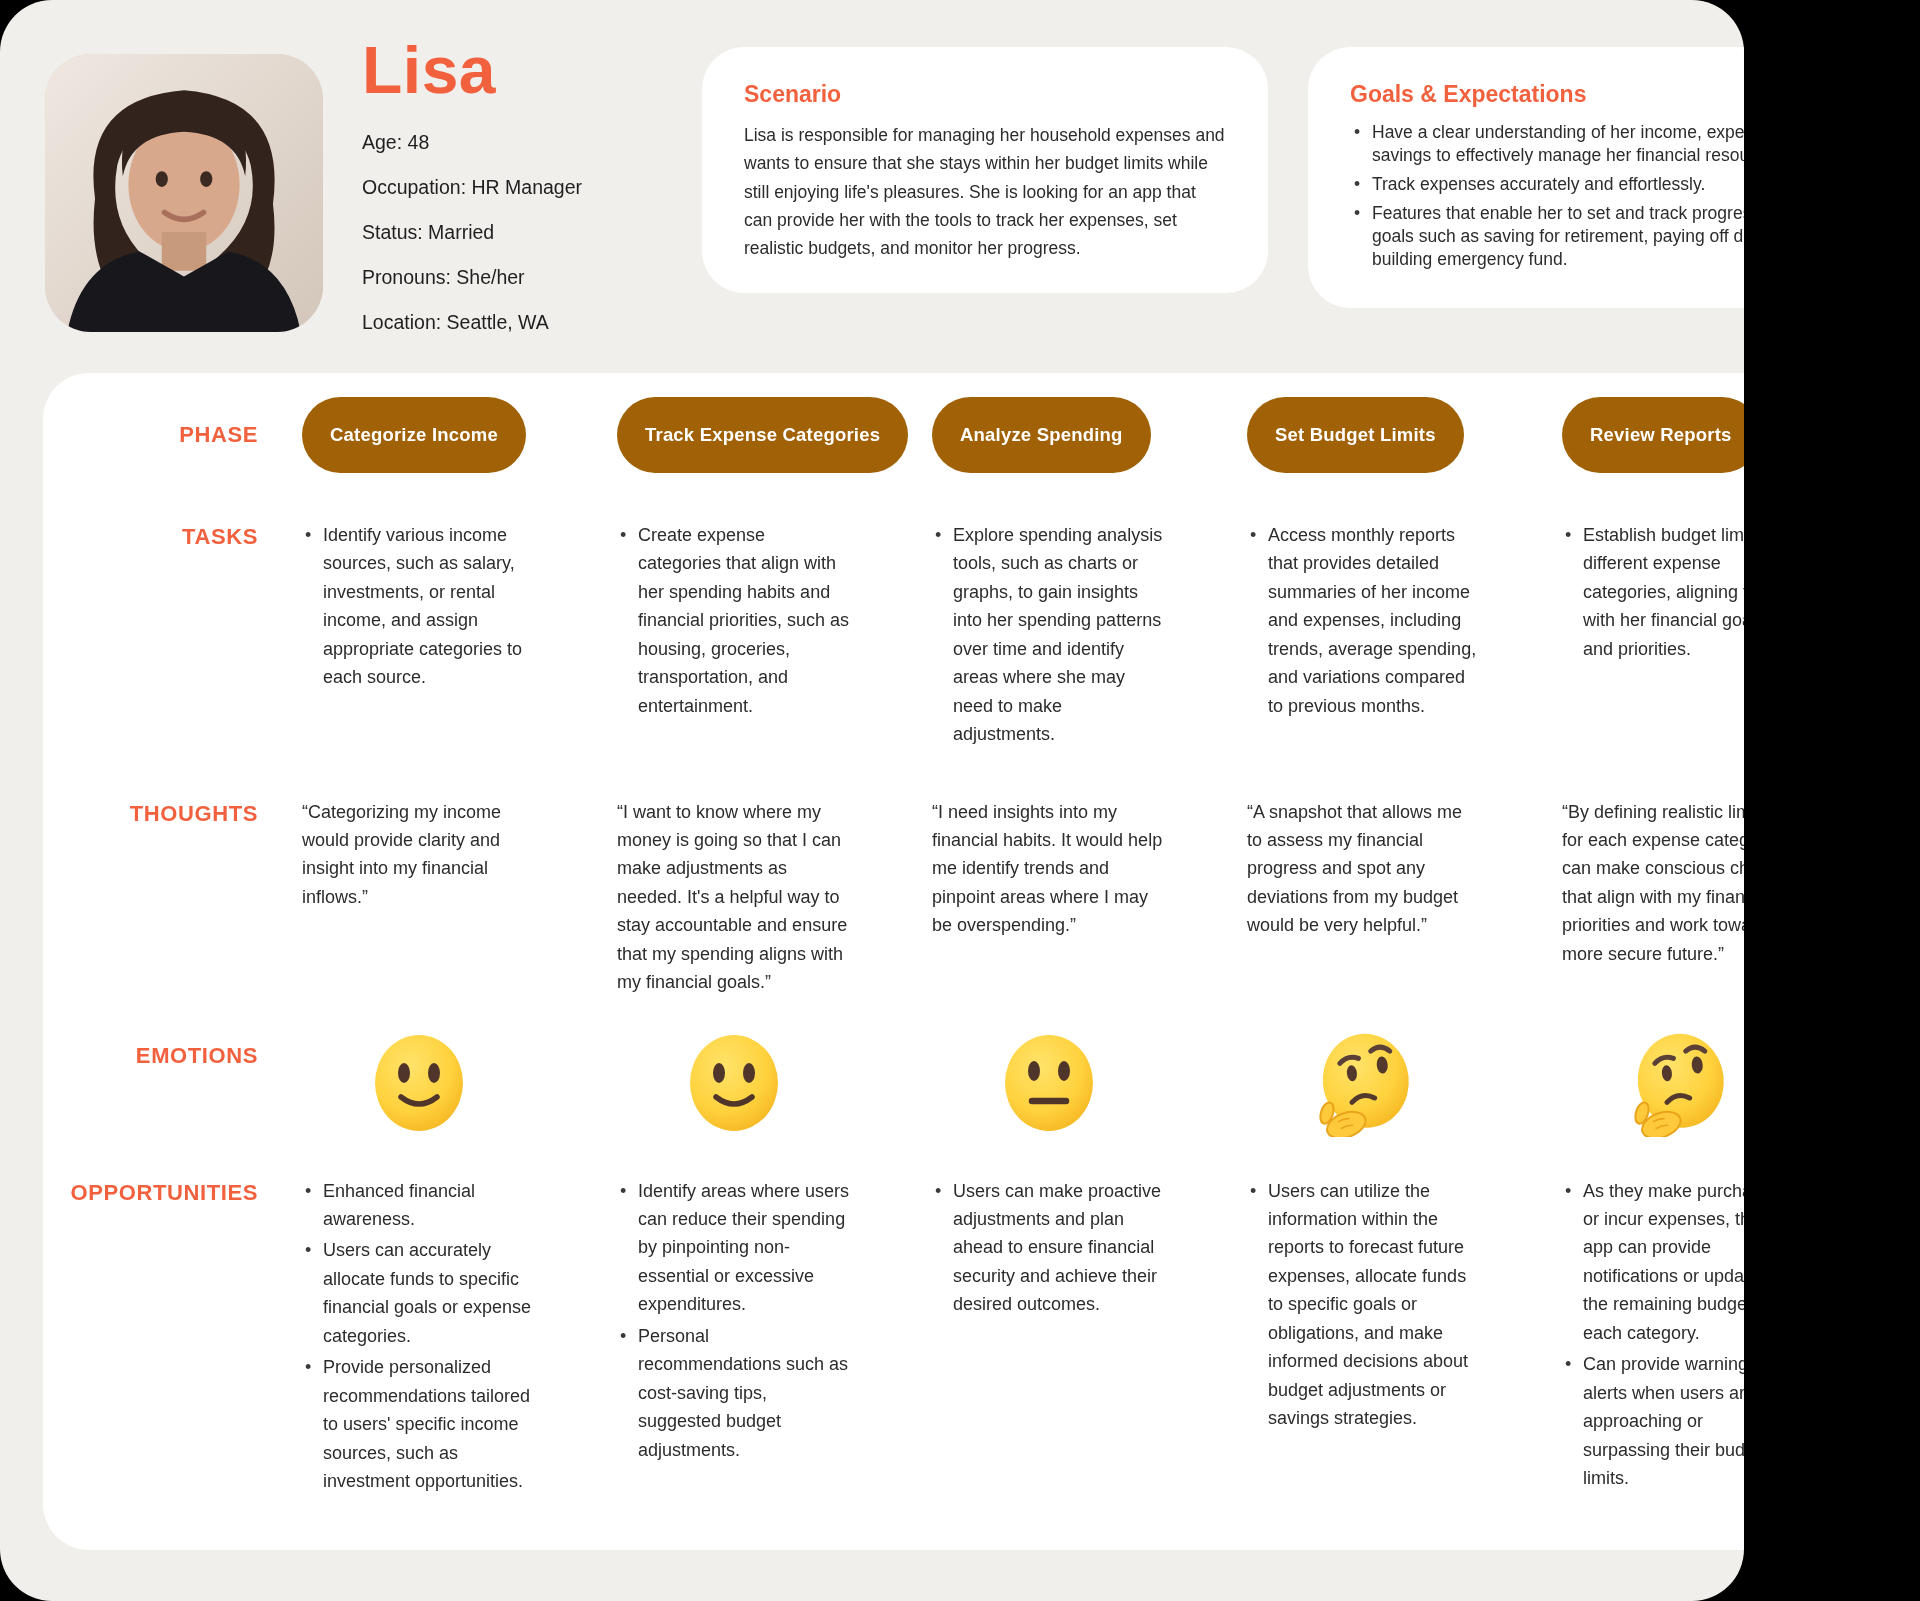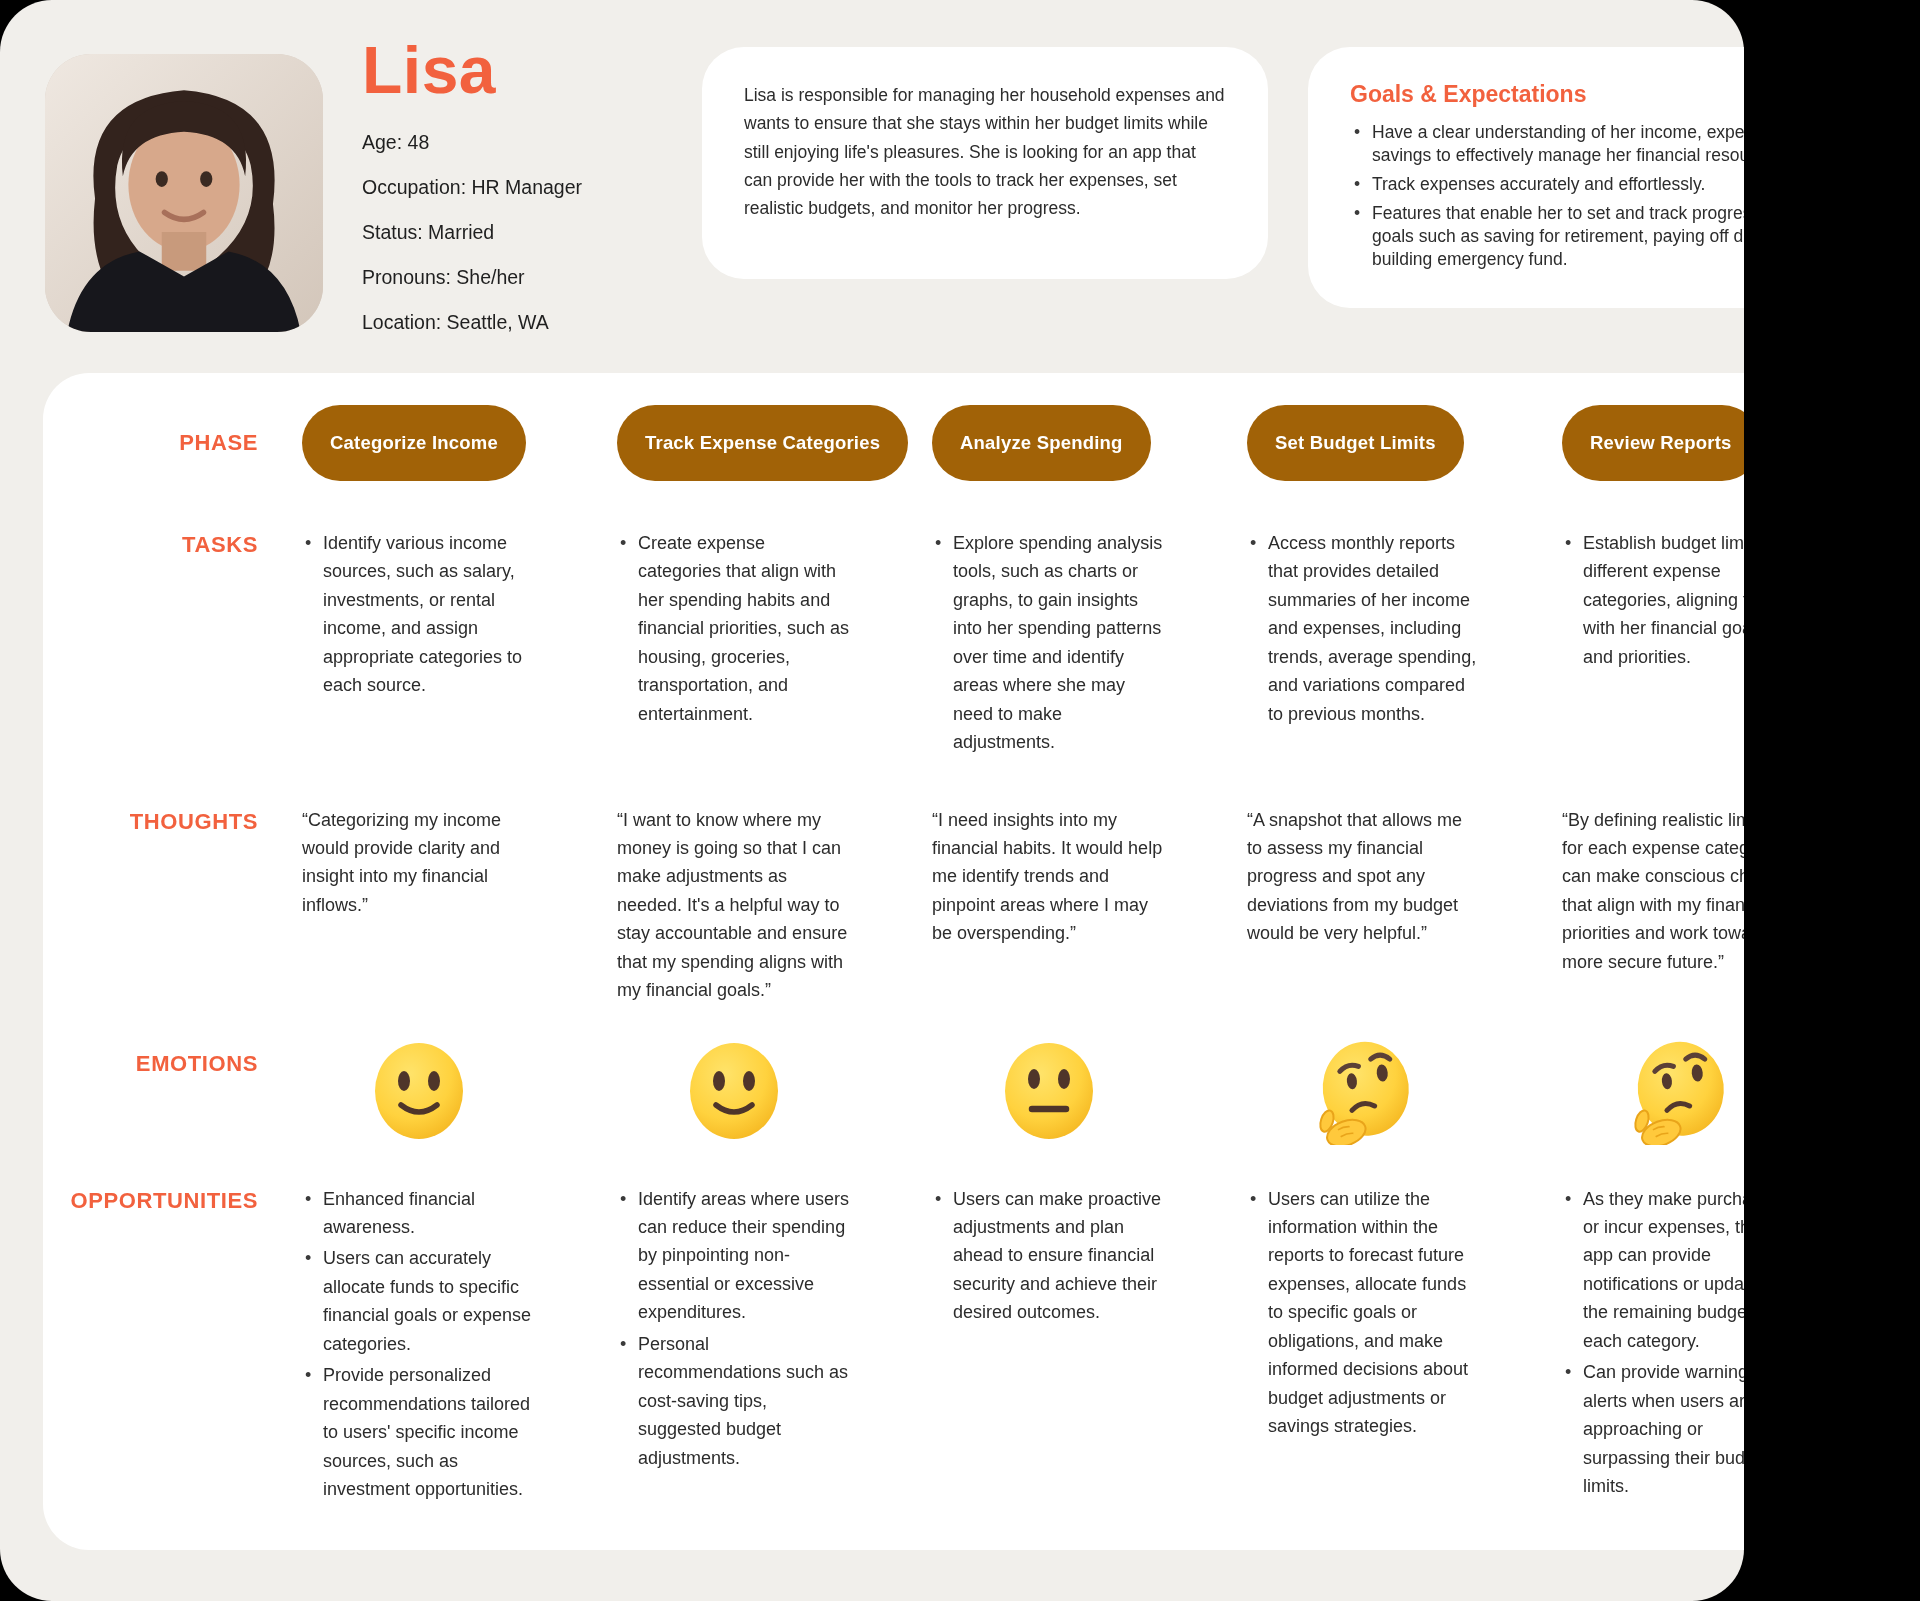--- a/index.html
+++ b/index.html
@@ -16,21 +16,21 @@
   .card{position:absolute;top:47px;background:#fff;border-radius:42px;padding:34px 42px 30px 42px;box-sizing:border-box;}
   .card-scenario{left:702px;width:566px;min-height:232px;}
   .card-goals{left:1308px;width:567px;min-height:232px;}
   .card h2{margin:0 0 13px 0;font-size:23px;font-weight:bold;color:#f2613e;}
   .card .body-text{margin:0;font-size:17.5px;line-height:1.62;color:#2c2c2c;}
   .card ul{margin:0;padding:0;list-style:none;font-size:17.5px;line-height:1.32;color:#2c2c2c;}
   .card ul li{position:relative;padding-left:22px;margin-bottom:6px;}
   .card ul li::before{content:"•";position:absolute;left:4px;top:0;color:#3a3a3a;}
 
   
-  .journey{position:absolute;left:43px;top:373px;width:1832px;height:1177px;background:#fff;border-radius:46px;padding-top:32px;box-sizing:border-box;overflow:hidden;}
+  .journey{position:absolute;left:43px;top:373px;width:1832px;height:1177px;background:#fff;border-radius:46px;padding-top:24px;box-sizing:border-box;overflow:hidden;}
   .row{display:grid;grid-template-columns:215px repeat(5,315px);align-items:start;}
   .rlabel{grid-column:1;text-align:right;color:#f2613e;font-weight:bold;font-size:22px;letter-spacing:.6px;line-height:1.2;}
   .cell{padding:0 38px 0 44px;}
   .row-phase{align-items:center;}
   .pill{display:inline-block;background:#a16207;color:#fff;font-weight:bold;font-size:18.5px;letter-spacing:.2px;height:76px;line-height:76px;padding:0 28px;border-radius:38px;white-space:nowrap;}
   .row-tasks{margin-top:48px;}
   .row-tasks .rlabel{padding-top:3px;}
   .blist{list-style:none;margin:0;padding:0;font-size:18px;line-height:1.58;color:#2c2c2c;}
   .blist li{position:relative;padding-left:21px;margin-bottom:3px;}
   .blist li::before{content:"•";position:absolute;left:3px;top:0;color:#3a3a3a;}
@@ -72,20 +72,21 @@
   <div class="idblock">
     <h1>Lisa</h1>
     <p>Age: 48</p>
     <p>Occupation: HR Manager</p>
     <p>Status: Married</p>
     <p>Pronouns: She/her</p>
     <p>Location: Seattle, WA</p>
   </div>
 
   <section class="card card-scenario">
+    <h2>Scenario</h2>
     <p class="body-text">Lisa is responsible for managing her household expenses and wants to ensure that she stays within her budget limits while still enjoying life's pleasures. She is looking for an app that can provide her with the tools to track her expenses, set realistic budgets, and monitor her progress.</p>
   </section>
 
   <section class="card card-goals">
     <h2>Goals &amp; Expectations</h2>
     <ul>
       <li>Have a clear understanding of her income, expenses, and savings to effectively manage her financial resources.</li>
       <li>Track expenses accurately and effortlessly.</li>
       <li>Features that enable her to set and track progress towards goals such as saving for retirement, paying off debt, building emergency fund.</li>
     </ul>

